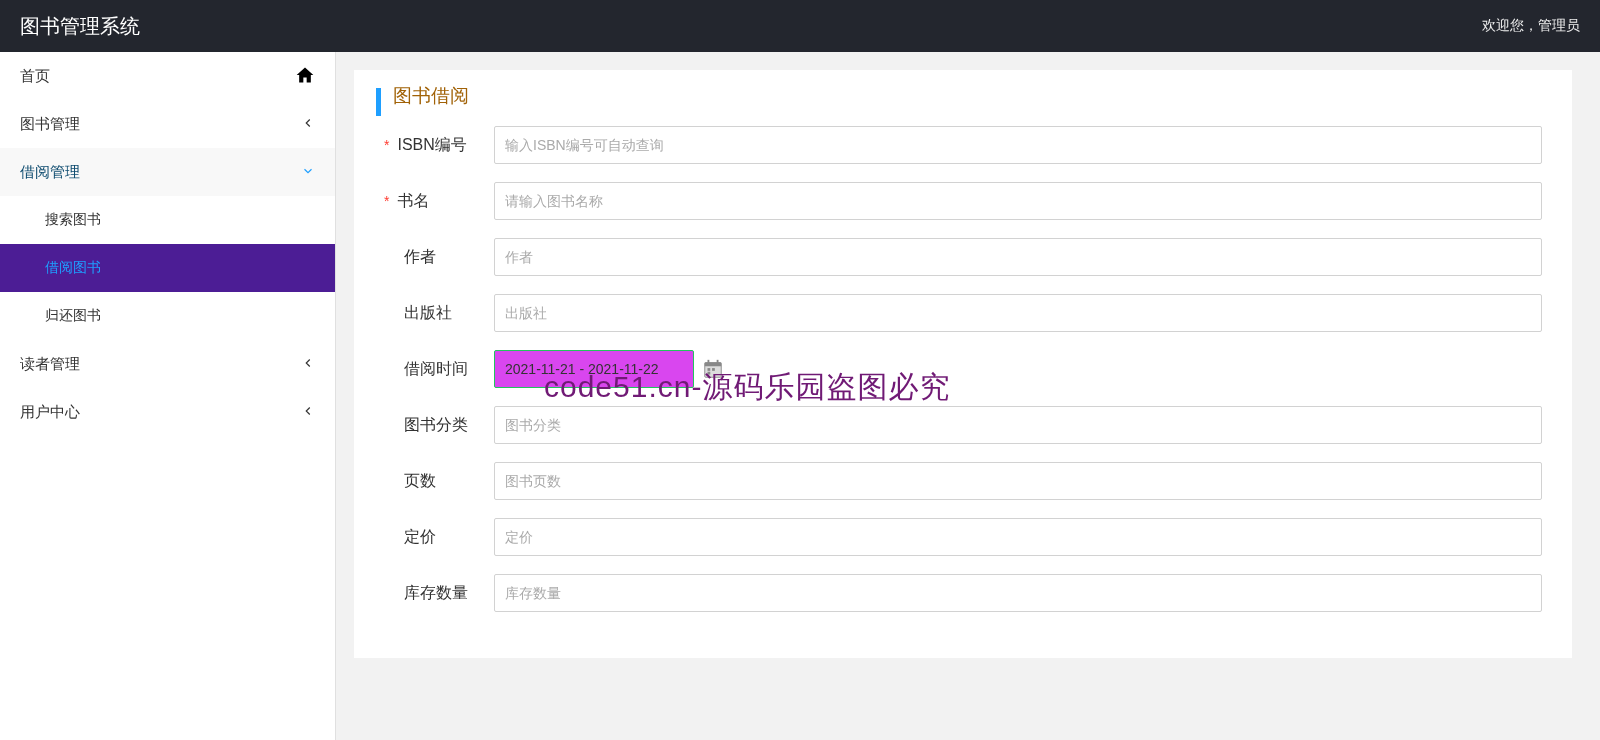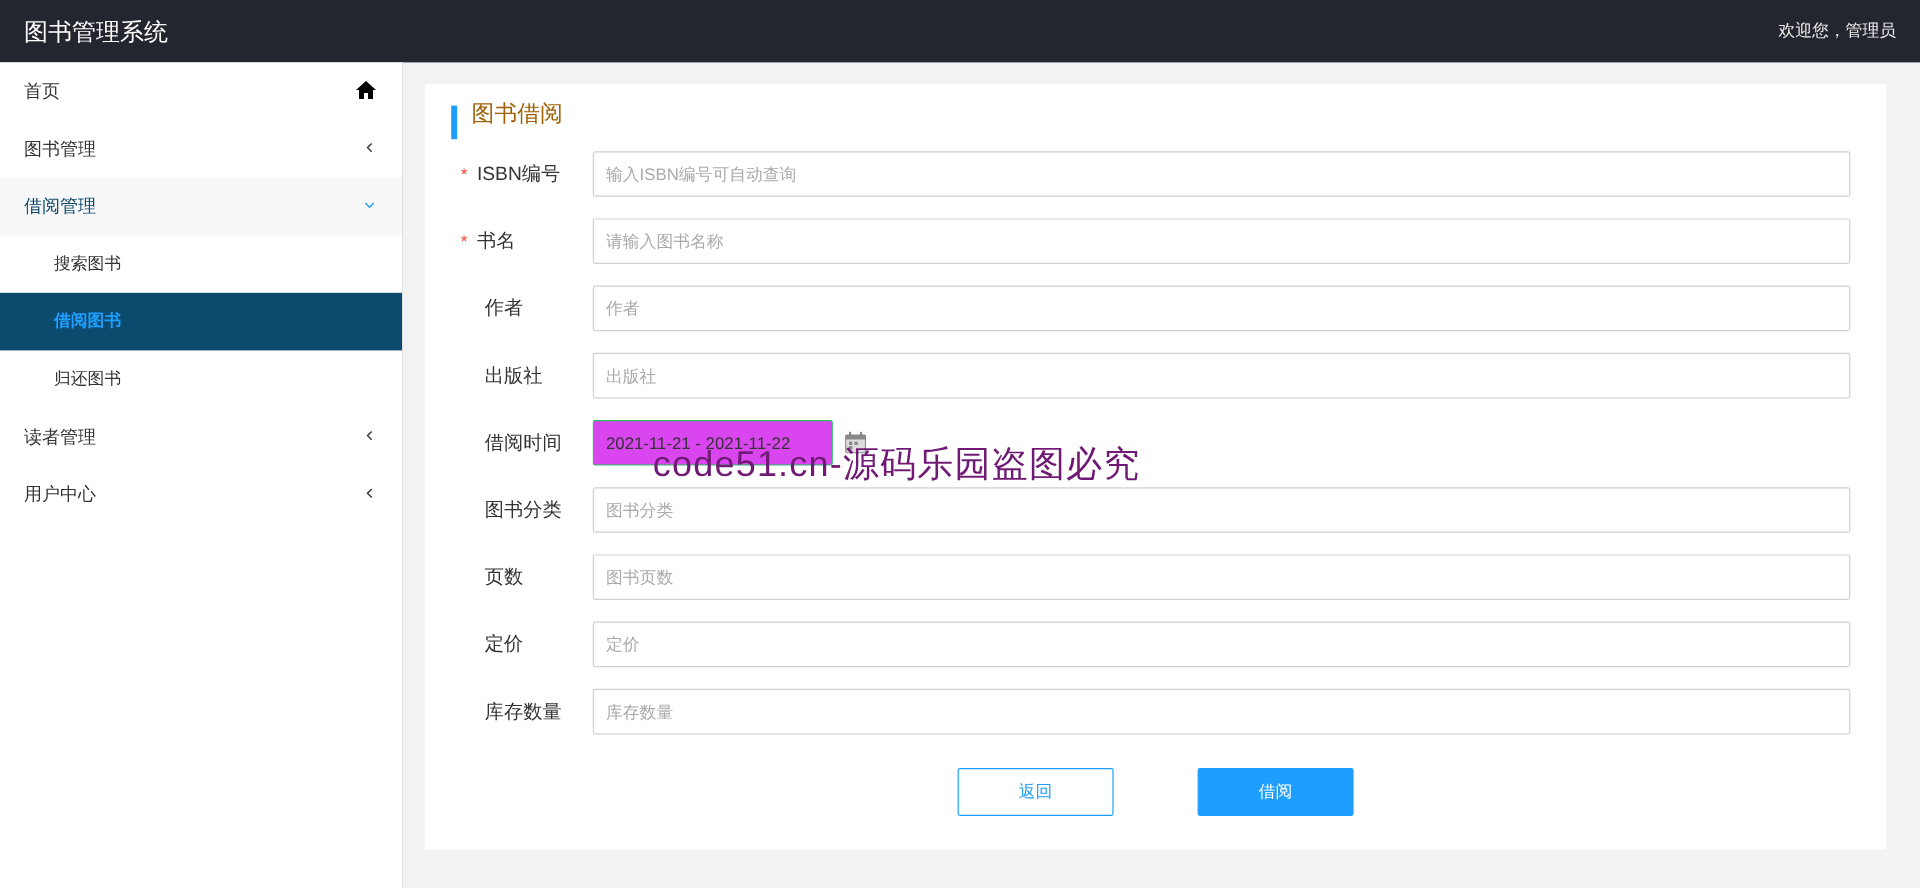--- a/index.html
+++ b/index.html
@@ -43,21 +43,21 @@
 .nav-item-label { font-size: 15px; }
 .nav-sub { background: #fff; }
 .nav-subitem {
   height: 48px;
   display: flex;
   align-items: center;
   padding-left: 45px;
   color: #333;
   cursor: pointer;
 }
-.nav-subitem.active { color: #1E9FFF; background: #0c4a6e; font-weight: bold; }
+.nav-subitem.active { color: #1E9FFF; background: #4c1d95; }
 .home-icon svg { width: 20px; height: 20px; }
 .chevron-icon svg { width: 14px; height: 14px; }
 .content-wrap {
   flex: 1;
   padding: 18px 28px 18px 18px;
   overflow-y: scroll;
 }
 .card {
   background: #fff;
   padding: 18px 22px 28px 22px;
@@ -301,21 +301,17 @@
 
       <div class="form-row">
         <div class="form-label-col" style="padding-left:28px">
           <span class="form-label">库存数量</span>
         </div>
         <div class="form-input-col">
           <input class="form-input" placeholder="库存数量" style="">
         </div>
       </div>
 
-      <div class="btn-row">
-        <button class="btn btn-outline">返回</button>
-        <button class="btn btn-primary">借阅</button>
-      </div>
 
       <div class="watermark">code51.cn-源码乐园盗图必究</div>
     </div>
   </div>
 </div>
 
 </body></html>

